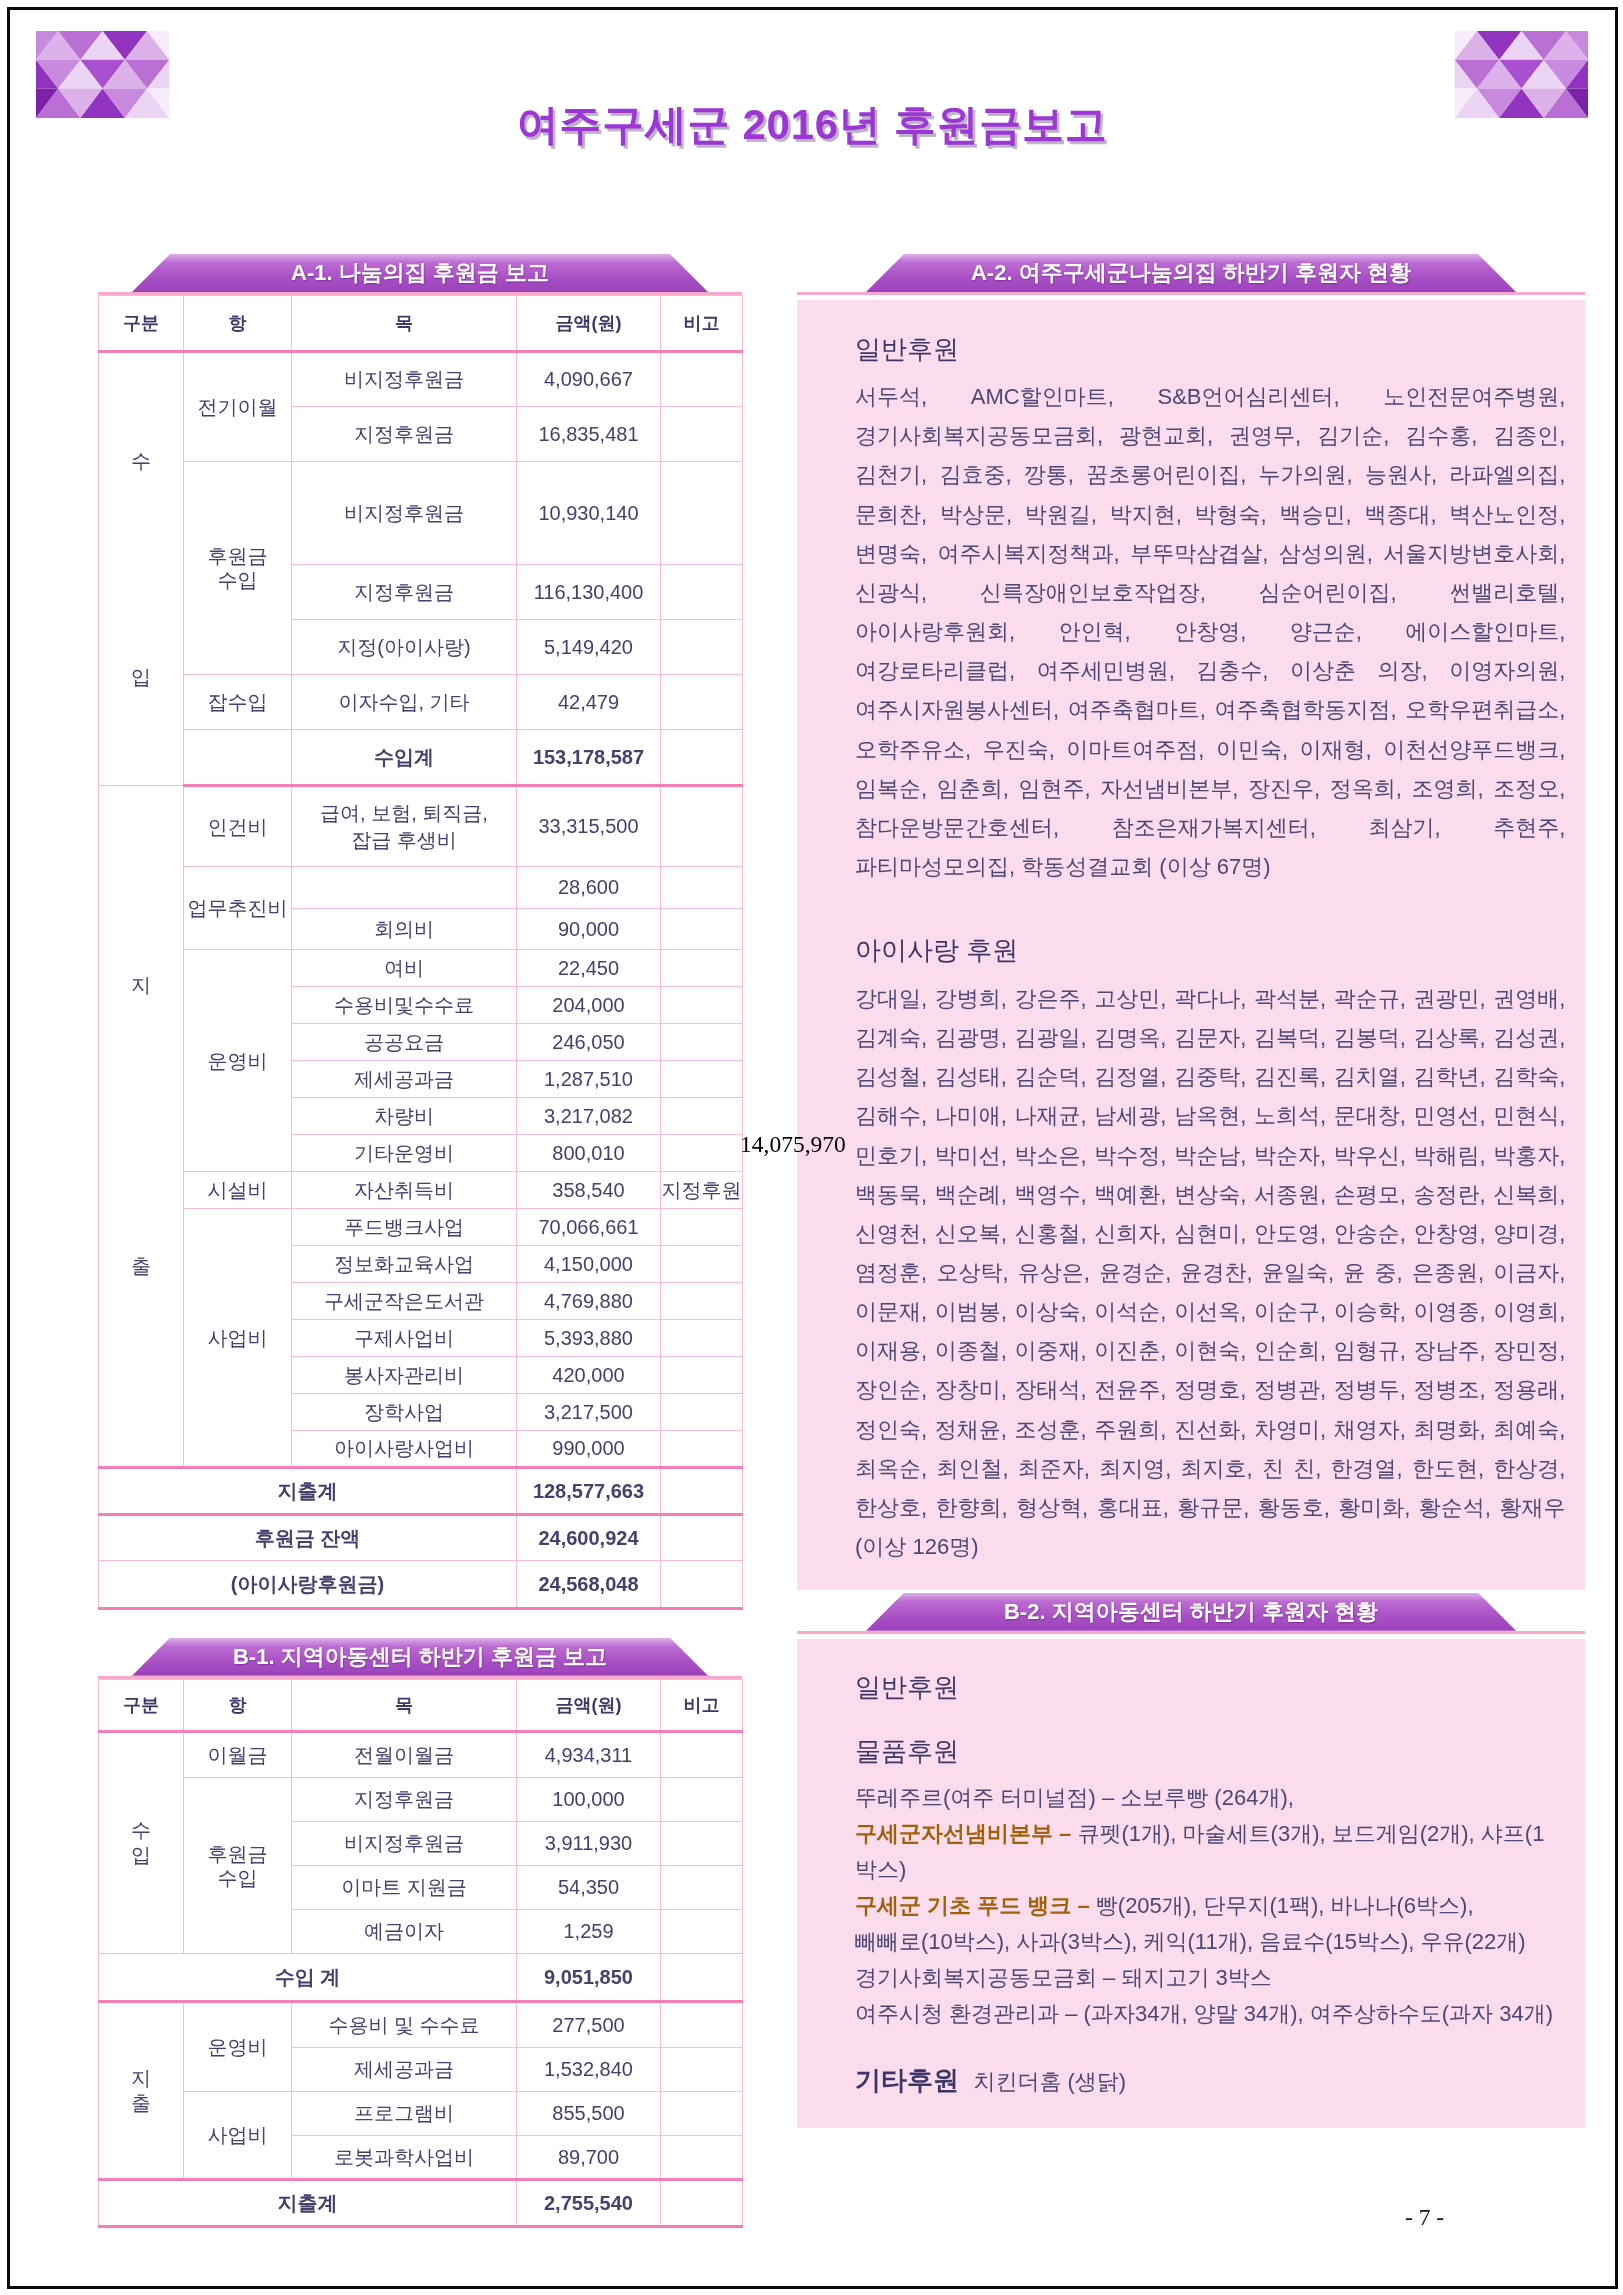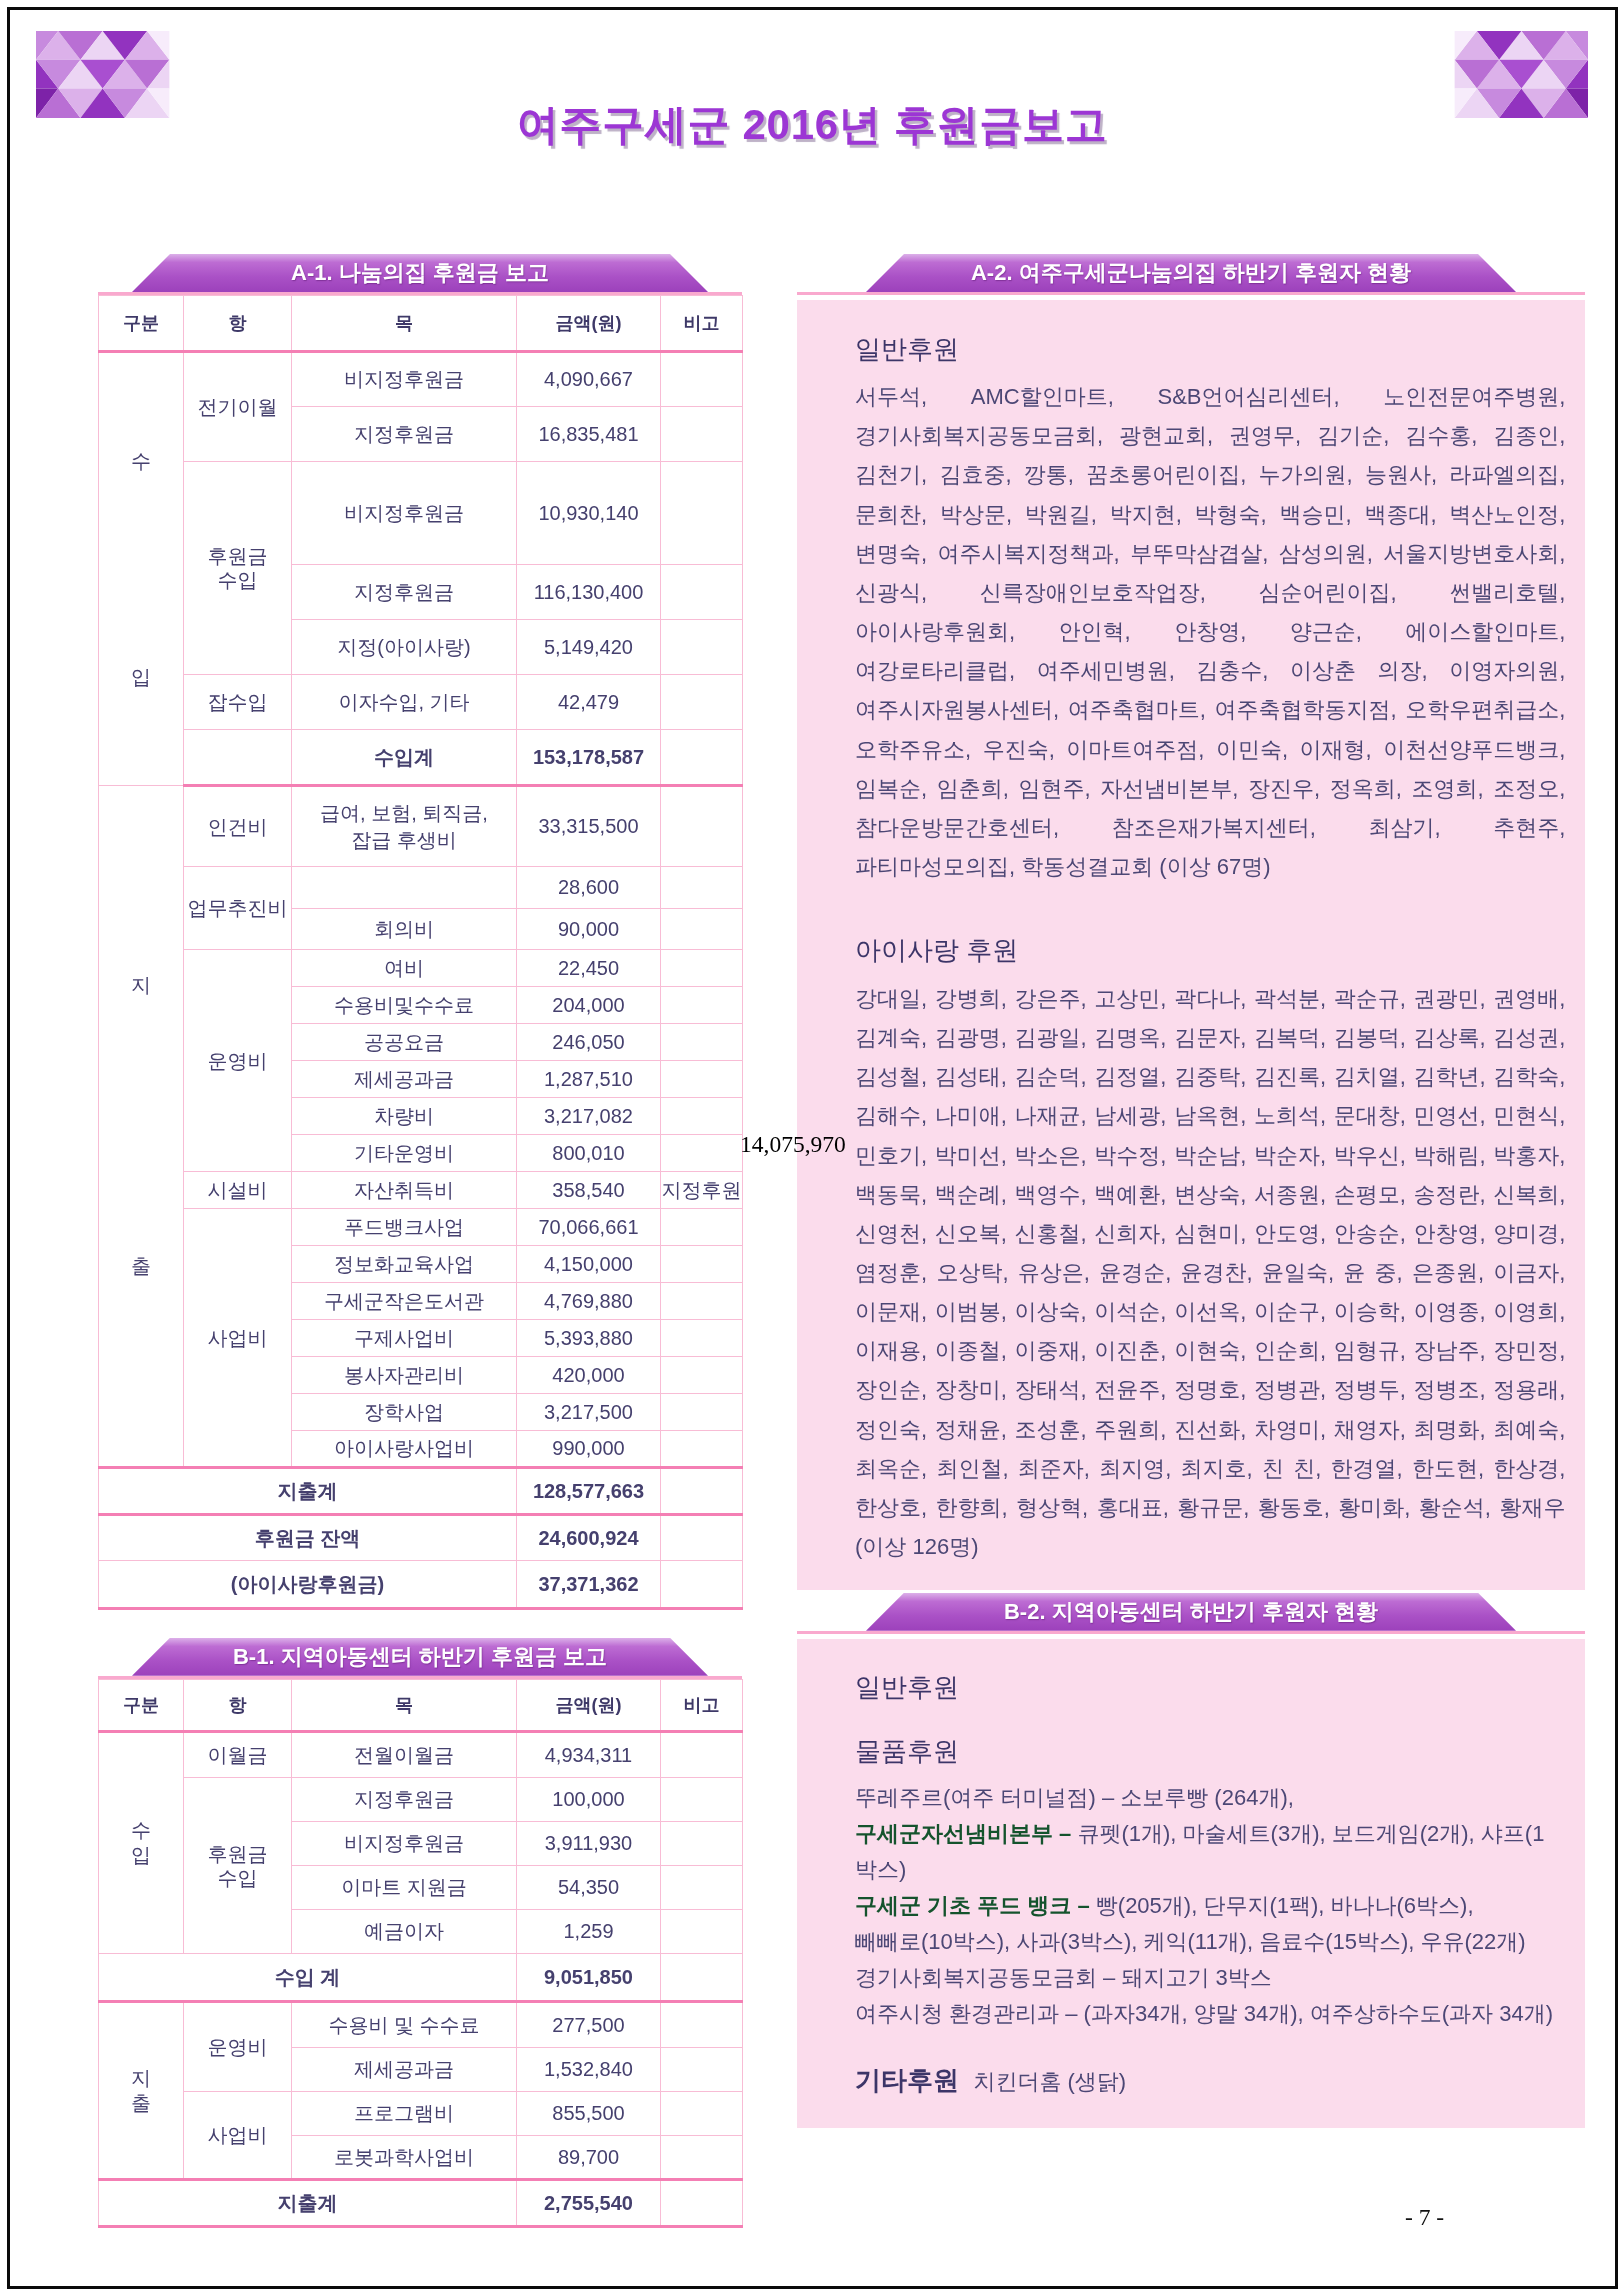--- a/index.html
+++ b/index.html
@@ -61,21 +61,21 @@
 
   
   .pinkbox { background:#fbdcec; padding:22px 19.6px 23.5px 58px; }
   .sec-heading { font-size:26px; font-weight:normal; color:#3c3568; margin:9.2px 0 10.5px 0; }
   .names {
     font-size:22px; line-height:1.78; color:#4c4775;
     text-align:justify; word-break:keep-all;
   }
   .gap { height:38px; }
   .goods-line { font-size:22px; line-height:1.64; color:#4c4775; }
-  .gp-bold { font-weight:bold; color:#14532d; }
+  .gp-bold { font-weight:bold; color:#a16207; }
   .etc-row { margin:17px 0 6.5px 0; }
   .etc-heading { font-size:26px; font-weight:bold; color:#3c3568; margin-right:14.4px; }
   .etc-text { font-size:22px; color:#4c4775; }
 
   
   .stray-amount {
     position:absolute; left:740px; top:1131px; z-index:10;
     font-family:"Liberation Serif", serif; font-size:23.5px; color:#000;
   }
   .page-number {
@@ -302,21 +302,21 @@
           <td class="amt bold">128,577,663</td>
           <td></td>
         </tr>
         <tr class="h70 t5">
           <td colspan="3" class="total-label">후원금 잔액</td>
           <td class="amt bold">24,600,924</td>
           <td></td>
         </tr>
         <tr class="h74 b5">
           <td colspan="3" class="total-label">(아이사랑후원금)</td>
-          <td class="amt bold">37,371,362</td>
+          <td class="amt bold">24,568,048</td>
           <td></td>
         </tr>
       </tbody>
     </table>
 
     <div class="banner banner-b1">B-1. 지역아동센터 하반기 후원금 보고</div>
     <div class="banner-line"></div>
 
     <table class="report">
       <colgroup>

